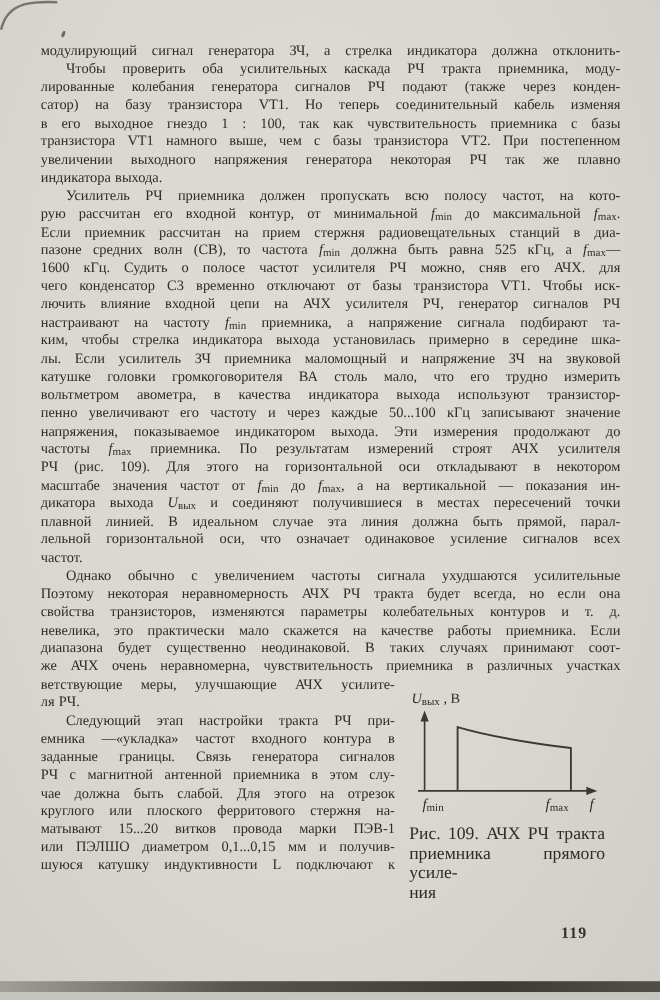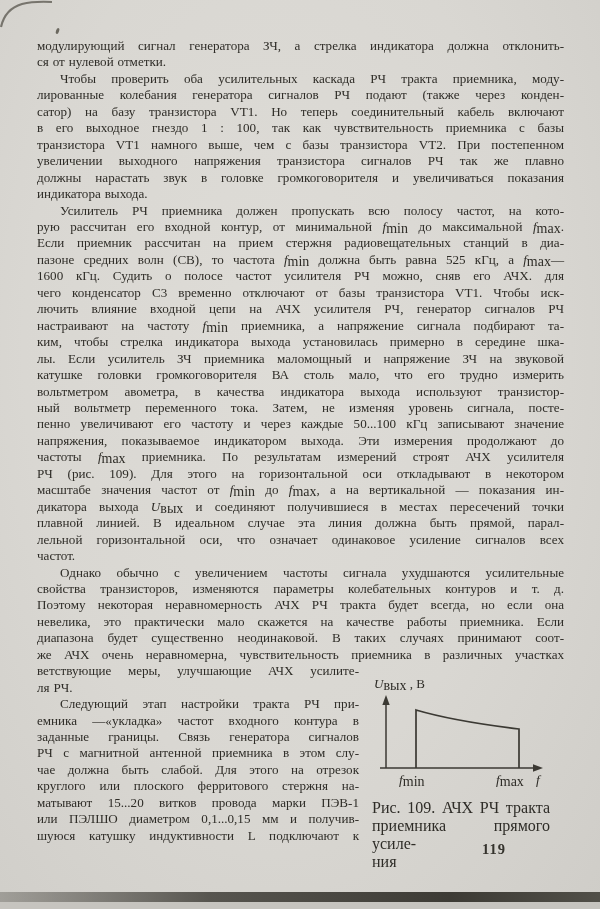--- a/index.html
+++ b/index.html
@@ -16,38 +16,38 @@
   .content{
     position:absolute;left:37px;top:38px;width:527px;
   }
   .line{
     font-size:13.1px;line-height:16.45px;
     text-align:justify;text-align-last:justify;
     word-spacing:0.6px;white-space:normal;
   }
   .line.end{text-align-last:left;}
   .line.indent{text-indent:23px;}
-  sub{font-size:14px;line-height:0;vertical-align:-2px;}
+  sub{font-size:10px;line-height:0;vertical-align:-2px;}
   i{font-style:italic;}
   .bottom-row{display:flex;margin-top:0;justify-content:flex-end;}
   .left-col{width:322px;flex:0 0 322px;}
   .right-col{flex:1;padding:13px 0 0 13px;position:relative;}
   .fig-ylabel{
     display:block;font-size:13px;height:17px;padding-left:2px;
   }
   .fig-plot{display:block;margin-top:1px;}
   .fig-xlabels{position:relative;height:18px;font-size:13.5px;}
   .fig-xlabels span{position:absolute;top:0;}
-  .xmin{left:27px;}
+  .xmin{left:12px;}
   .xmax{left:124px;}
   .xend{left:164px;}
   .fig-caption{width:178px;margin-top:9px;}
   .fig-caption .line{font-size:16px;line-height:17.8px;}
   .page-number{
-    position:absolute;left:482px;top:841px;
+    position:absolute;left:510px;top:841px;
     font-weight:bold;font-size:14.5px;letter-spacing:1px;
     color:#35332d;
   }
   .corner-artifact{position:absolute;left:0;top:0;}
   .ink-speck{
     position:absolute;left:56px;top:28px;width:3px;height:6px;
     background:#6b685f;border-radius:60% 40% 50% 50%;transform:rotate(18deg);
   }
   .bottom-shadow{
     position:absolute;left:0;top:892px;width:600px;height:10px;
@@ -66,54 +66,51 @@
 <div class="page">
 
   <svg class="corner-artifact" width="60" height="30" viewBox="0 0 60 30">
     <path d="M1,27 Q5,9 22,4 Q34,1 52,2" stroke="#57544c" stroke-width="2.2" fill="none" opacity="0.75"></path>
   </svg>
   <div class="ink-speck"></div>
 
   <div class="content">
     <div>
         <div class="line">модулирующий сигнал генератора ЗЧ, а стрелка индикатора должна отклонить-</div>
-        <div class="line end">ся от нулевой отметки.</div>
         <div class="line indent">Чтобы проверить оба усилительных каскада РЧ тракта приемника, моду-</div>
         <div class="line">лированные колебания генератора сигналов РЧ подают (также через конден-</div>
-        <div class="line">сатор) на базу транзистора VT1. Но теперь соединительный кабель включают</div>
+        <div class="line">сатор) на базу транзистора VT1. Но теперь соединительный кабель изменяя</div>
         <div class="line">в его выходное гнездо 1 : 100, так как чувствительность приемника с базы</div>
         <div class="line">транзистора VT1 намного выше, чем с базы транзистора VT2. При постепенном</div>
-        <div class="line">увеличении выходного напряжения транзистора сигналов РЧ так же плавно</div>
-        <div class="line">должны нарастать звук в головке громкоговорителя и увеличиваться показания</div>
+        <div class="line">увеличении выходного напряжения генератора некоторая РЧ так же плавно</div>
         <div class="line end">индикатора выхода.</div>
         <div class="line indent">Усилитель РЧ приемника должен пропускать всю полосу частот, на кото-</div>
         <div class="line">рую рассчитан его входной контур, от минимальной <i>f</i><sub>min</sub> до максимальной <i>f</i><sub>max</sub>.</div>
         <div class="line">Если приемник рассчитан на прием стержня радиовещательных станций в диа-</div>
         <div class="line">пазоне средних волн (СВ), то частота <i>f</i><sub>min</sub> должна быть равна 525 кГц, а <i>f</i><sub>max</sub>—</div>
         <div class="line">1600 кГц. Судить о полосе частот усилителя РЧ можно, сняв его АЧХ. для</div>
         <div class="line">чего конденсатор С3 временно отключают от базы транзистора VT1. Чтобы иск-</div>
         <div class="line">лючить влияние входной цепи на АЧХ усилителя РЧ, генератор сигналов РЧ</div>
         <div class="line">настраивают на частоту <i>f</i><sub>min</sub> приемника, а напряжение сигнала подбирают та-</div>
         <div class="line">ким, чтобы стрелка индикатора выхода установилась примерно в середине шка-</div>
         <div class="line">лы. Если усилитель ЗЧ приемника маломощный и напряжение ЗЧ на звуковой</div>
         <div class="line">катушке головки громкоговорителя ВА столь мало, что его трудно измерить</div>
         <div class="line">вольтметром авометра, в качества индикатора выхода используют транзистор-</div>
-        <div class="line">ный вольтметр переменного тока. Затем, не изменяя уровень сигнала, посте-</div>
         <div class="line">пенно увеличивают его частоту и через каждые 50...100 кГц записывают значение</div>
         <div class="line">напряжения, показываемое индикатором выхода. Эти измерения продолжают до</div>
         <div class="line">частоты <i>f</i><sub>max</sub> приемника. По результатам измерений строят АЧХ усилителя</div>
         <div class="line">РЧ (рис. 109). Для этого на горизонтальной оси откладывают в некотором</div>
         <div class="line">масштабе значения частот от <i>f</i><sub>min</sub> до <i>f</i><sub>max</sub>, а на вертикальной — показания ин-</div>
         <div class="line">дикатора выхода <i>U</i><sub>вых</sub> и соединяют получившиеся в местах пересечений точки</div>
         <div class="line">плавной линией. В идеальном случае эта линия должна быть прямой, парал-</div>
         <div class="line">лельной горизонтальной оси, что означает одинаковое усиление сигналов всех</div>
         <div class="line end">частот.</div>
         <div class="line indent">Однако обычно с увеличением частоты сигнала ухудшаются усилительные</div>
+        <div class="line">Поэтому некоторая неравномерность АЧХ РЧ тракта будет всегда, но если она</div>
         <div class="line">свойства транзисторов, изменяются параметры колебательных контуров и т. д.</div>
-        <div class="line">Поэтому некоторая неравномерность АЧХ РЧ тракта будет всегда, но если она</div>
         <div class="line">невелика, это практически мало скажется на качестве работы приемника. Если</div>
         <div class="line">диапазона будет существенно неодинаковой.  В таких случаях принимают соот-</div>
         <div class="line">же АЧХ очень неравномерна, чувствительность приемника в различных участках</div>
       </div>
 
     <div class="bottom-row">
       <div class="left-col">
           <div class="line">ветствующие меры, улучшающие АЧХ усилите-</div>
           <div class="line end">ля РЧ.</div>
           <div class="line indent">Следующий этап настройки тракта РЧ при-</div>

